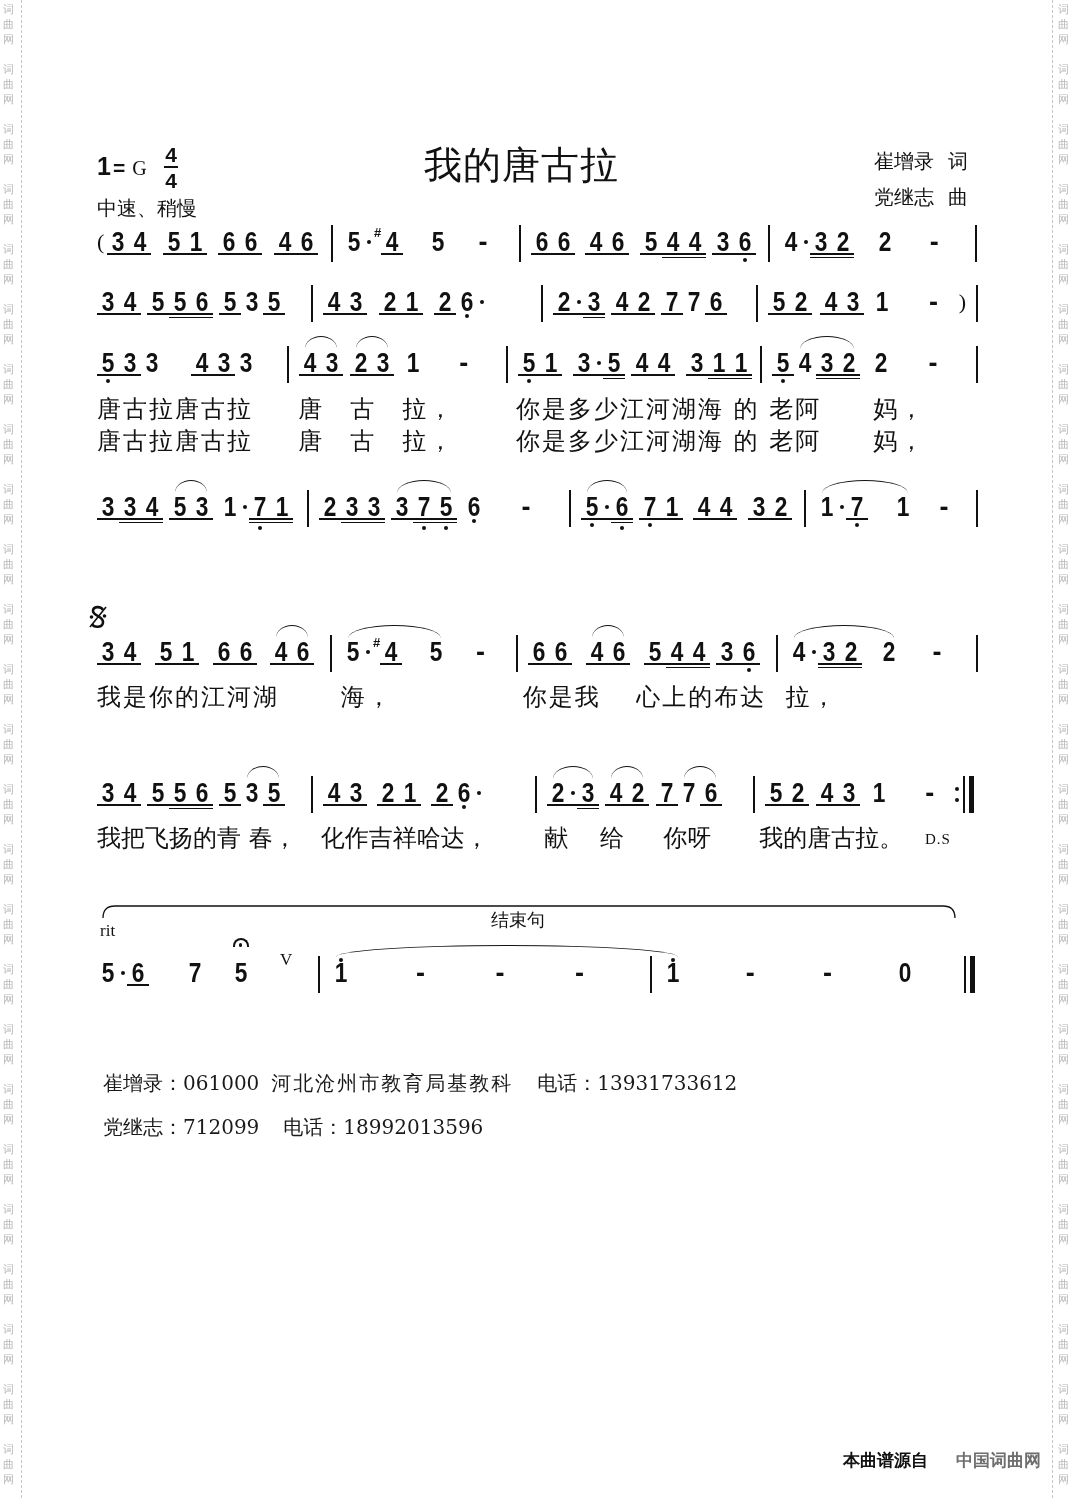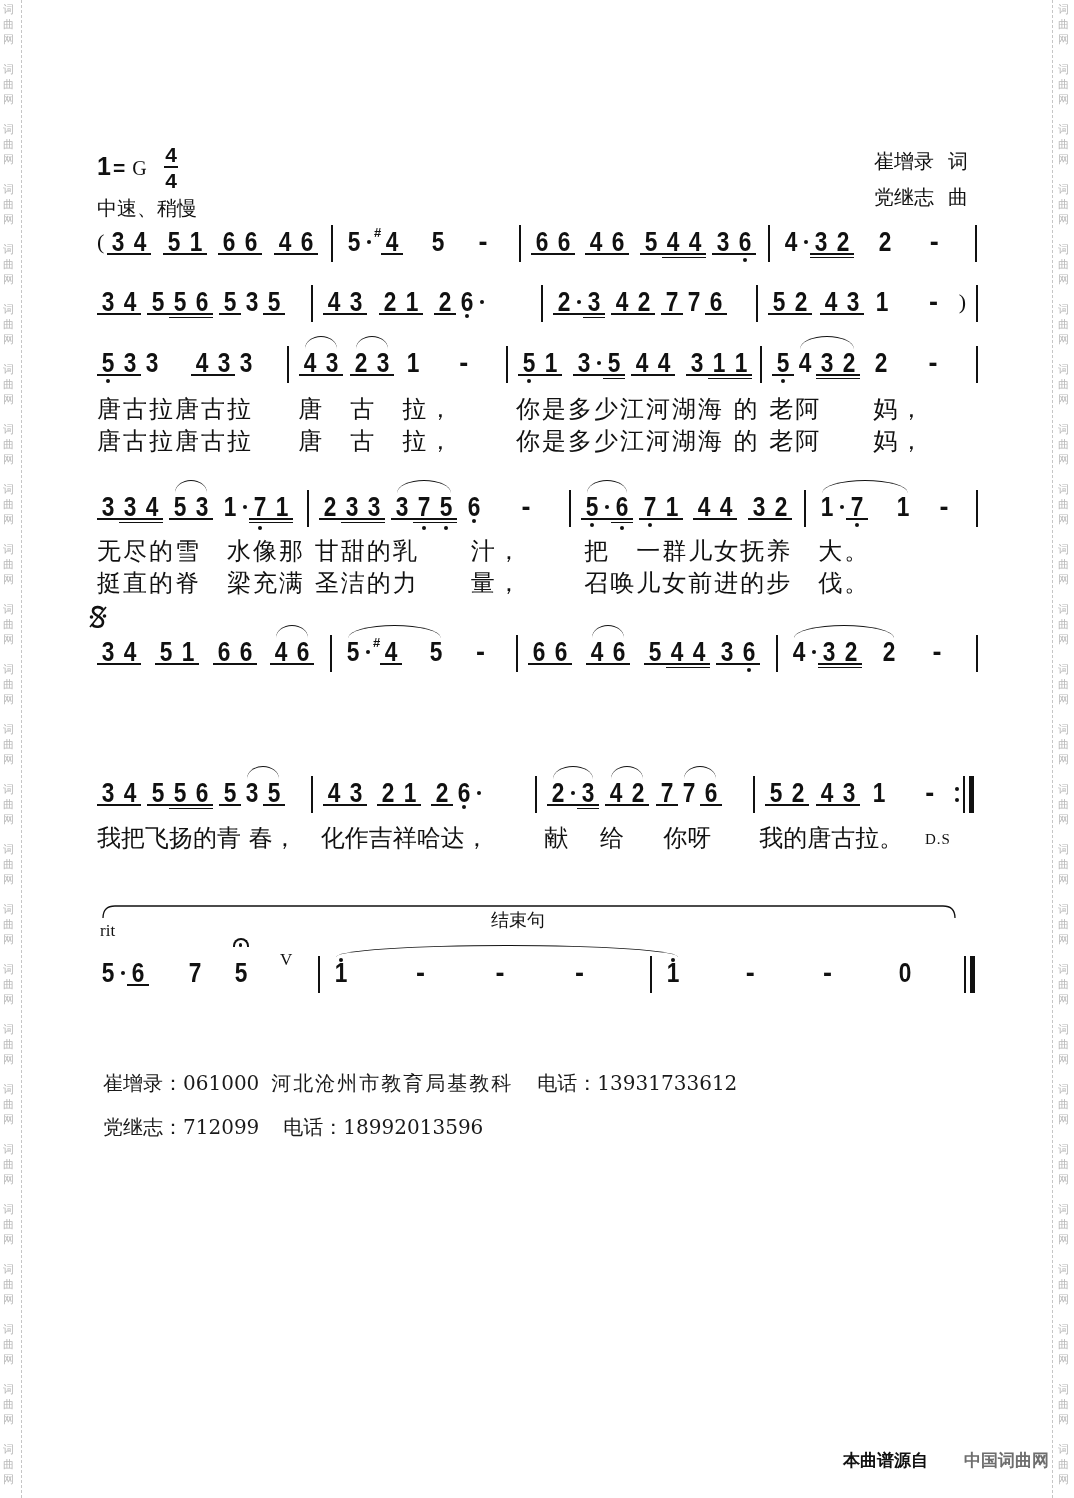--- a/index.html
+++ b/index.html
@@ -87,21 +87,21 @@
 .ending-label{left:491px;top:909px;font-size:18px;line-height:22px;white-space:nowrap;}
 .bracket{left:100px;top:902px;}
 
 
 .contact{left:103px;display:flex;font-size:20px;line-height:24px;white-space:pre;color:#1a1a1a;}
 .c1{top:1071px;} .c2{top:1115px;}
 .contact .addr{margin-left:12px;letter-spacing:2px;}
 .contact .phone-label{margin-left:24px;}
 .footer{left:843px;top:1450px;display:flex;font:bold 17px/20px "DejaVu Sans",sans-serif;white-space:nowrap;}
 .src-label{color:#111;}
-.src-site{color:#6e6e6e;margin-left:36px;}
+.src-site{color:#6e6e6e;margin-left:28px;}
 </style>
 </head>
 <body>
 
 <div id="page">
 
   <div class="wm-col wm-left" id="wm-left">
       <div class="wm-group" style="top: 2px;">词曲网</div>
       <div class="wm-group" style="top: 62px;">词曲网</div>
       <div class="wm-group" style="top: 122px;">词曲网</div>
@@ -161,20 +161,21 @@
   <div class="abs key">
     <span class="key-tonic">1</span>
     <span class="key-sep">=</span>
     <span class="key-note">G</span>
   </div>
   <div class="abs timesig">
     <span>4</span>
     <span class="ts-line"></span>
     <span>4</span>
   </div>
+  <h1 class="abs title">我的唐古拉</h1>
   <div class="abs credit lyricist">
     <span>崔增录</span>
     <span class="role">词</span>
   </div>
   <div class="abs credit composer">
     <span>党继志</span>
     <span class="role">曲</span>
   </div>
   <div class="abs tempo">中速、稍慢</div>
 
@@ -1032,22 +1033,21 @@
         <span class="final-bar">
           <span class="thin"></span>
           <span class="thick"></span>
         </span>
       </div>
       <div class="slur" style="left: 239px; width: 342px;"></div>
     </div>
 
   <div class="lyric l3a">唐古拉唐古拉　  唐　古　拉，　　 你是多少江河湖海 的 老阿　　妈，</div>
   <div class="lyric l3b">唐古拉唐古拉　  唐　古　拉，　　 你是多少江河湖海 的 老阿　　妈，</div>
-  <div class="lyric l4a">无尽的雪　水像那 甘甜的乳　　汁，　　 把　一群儿女抚养　大。</div>
-  <div class="lyric l4b">挺直的脊　梁充满 圣洁的力　　量，　　 召唤儿女前进的步　伐。</div>
+  <div class="lyric l5a">我是你的江河湖　　 海，　　　　　你是我　 心上的布达  拉，</div>
   <div class="lyric ly-tight l6a">我把飞扬的青 春，　化作吉祥哈达，　　 献　 给　  你呀　　我的唐古拉。</div>
 
   <svg class="abs segno" width="22" height="26" viewBox="0 0 22 26">
     <path d="M16 6 C 14 2, 6 2, 6 7 C 6 12, 16 12, 16 18 C 16 24, 7 24, 5 20" fill="none" stroke="#111" stroke-width="2.6"></path>
     <line x1="3" y1="23" x2="19" y2="3" stroke="#111" stroke-width="1.6"></line>
     <circle cx="4.5" cy="13" r="1.8" fill="#111"></circle>
     <circle cx="17.5" cy="12" r="1.8" fill="#111"></circle>
   </svg>
   <div class="abs ds">D.S</div>
   <svg class="abs bracket" width="860" height="22" viewBox="0 0 860 22">

